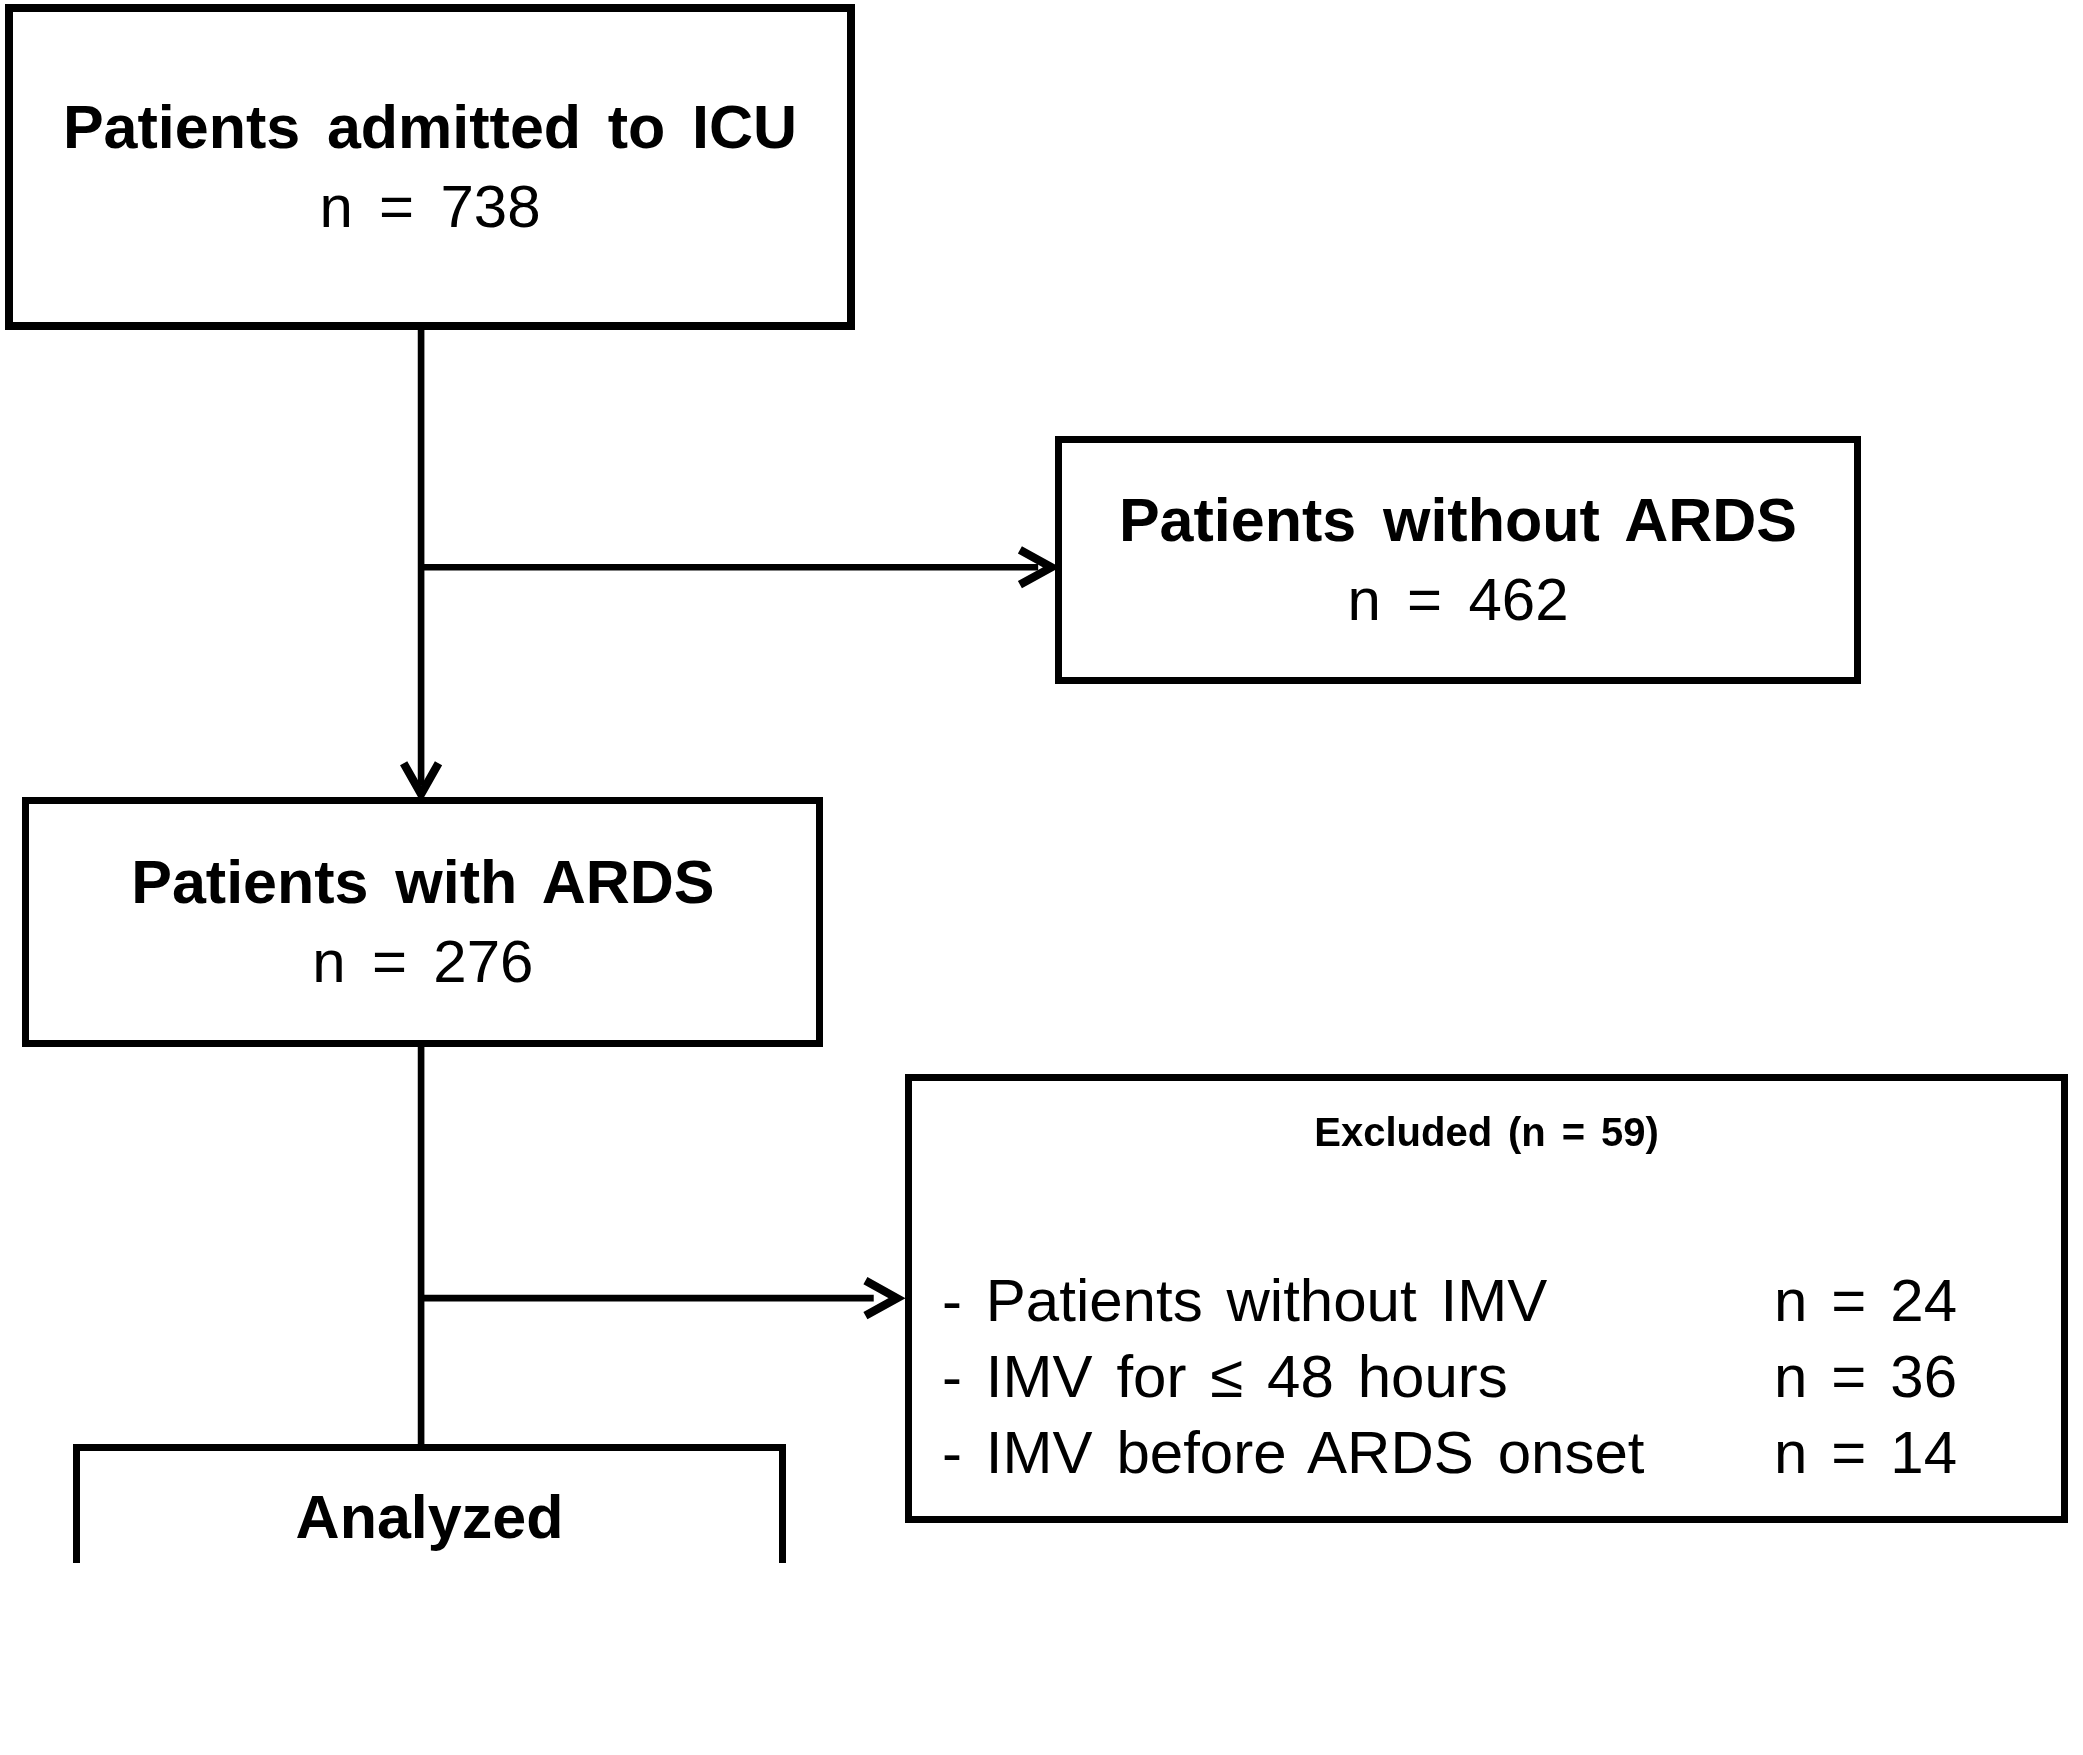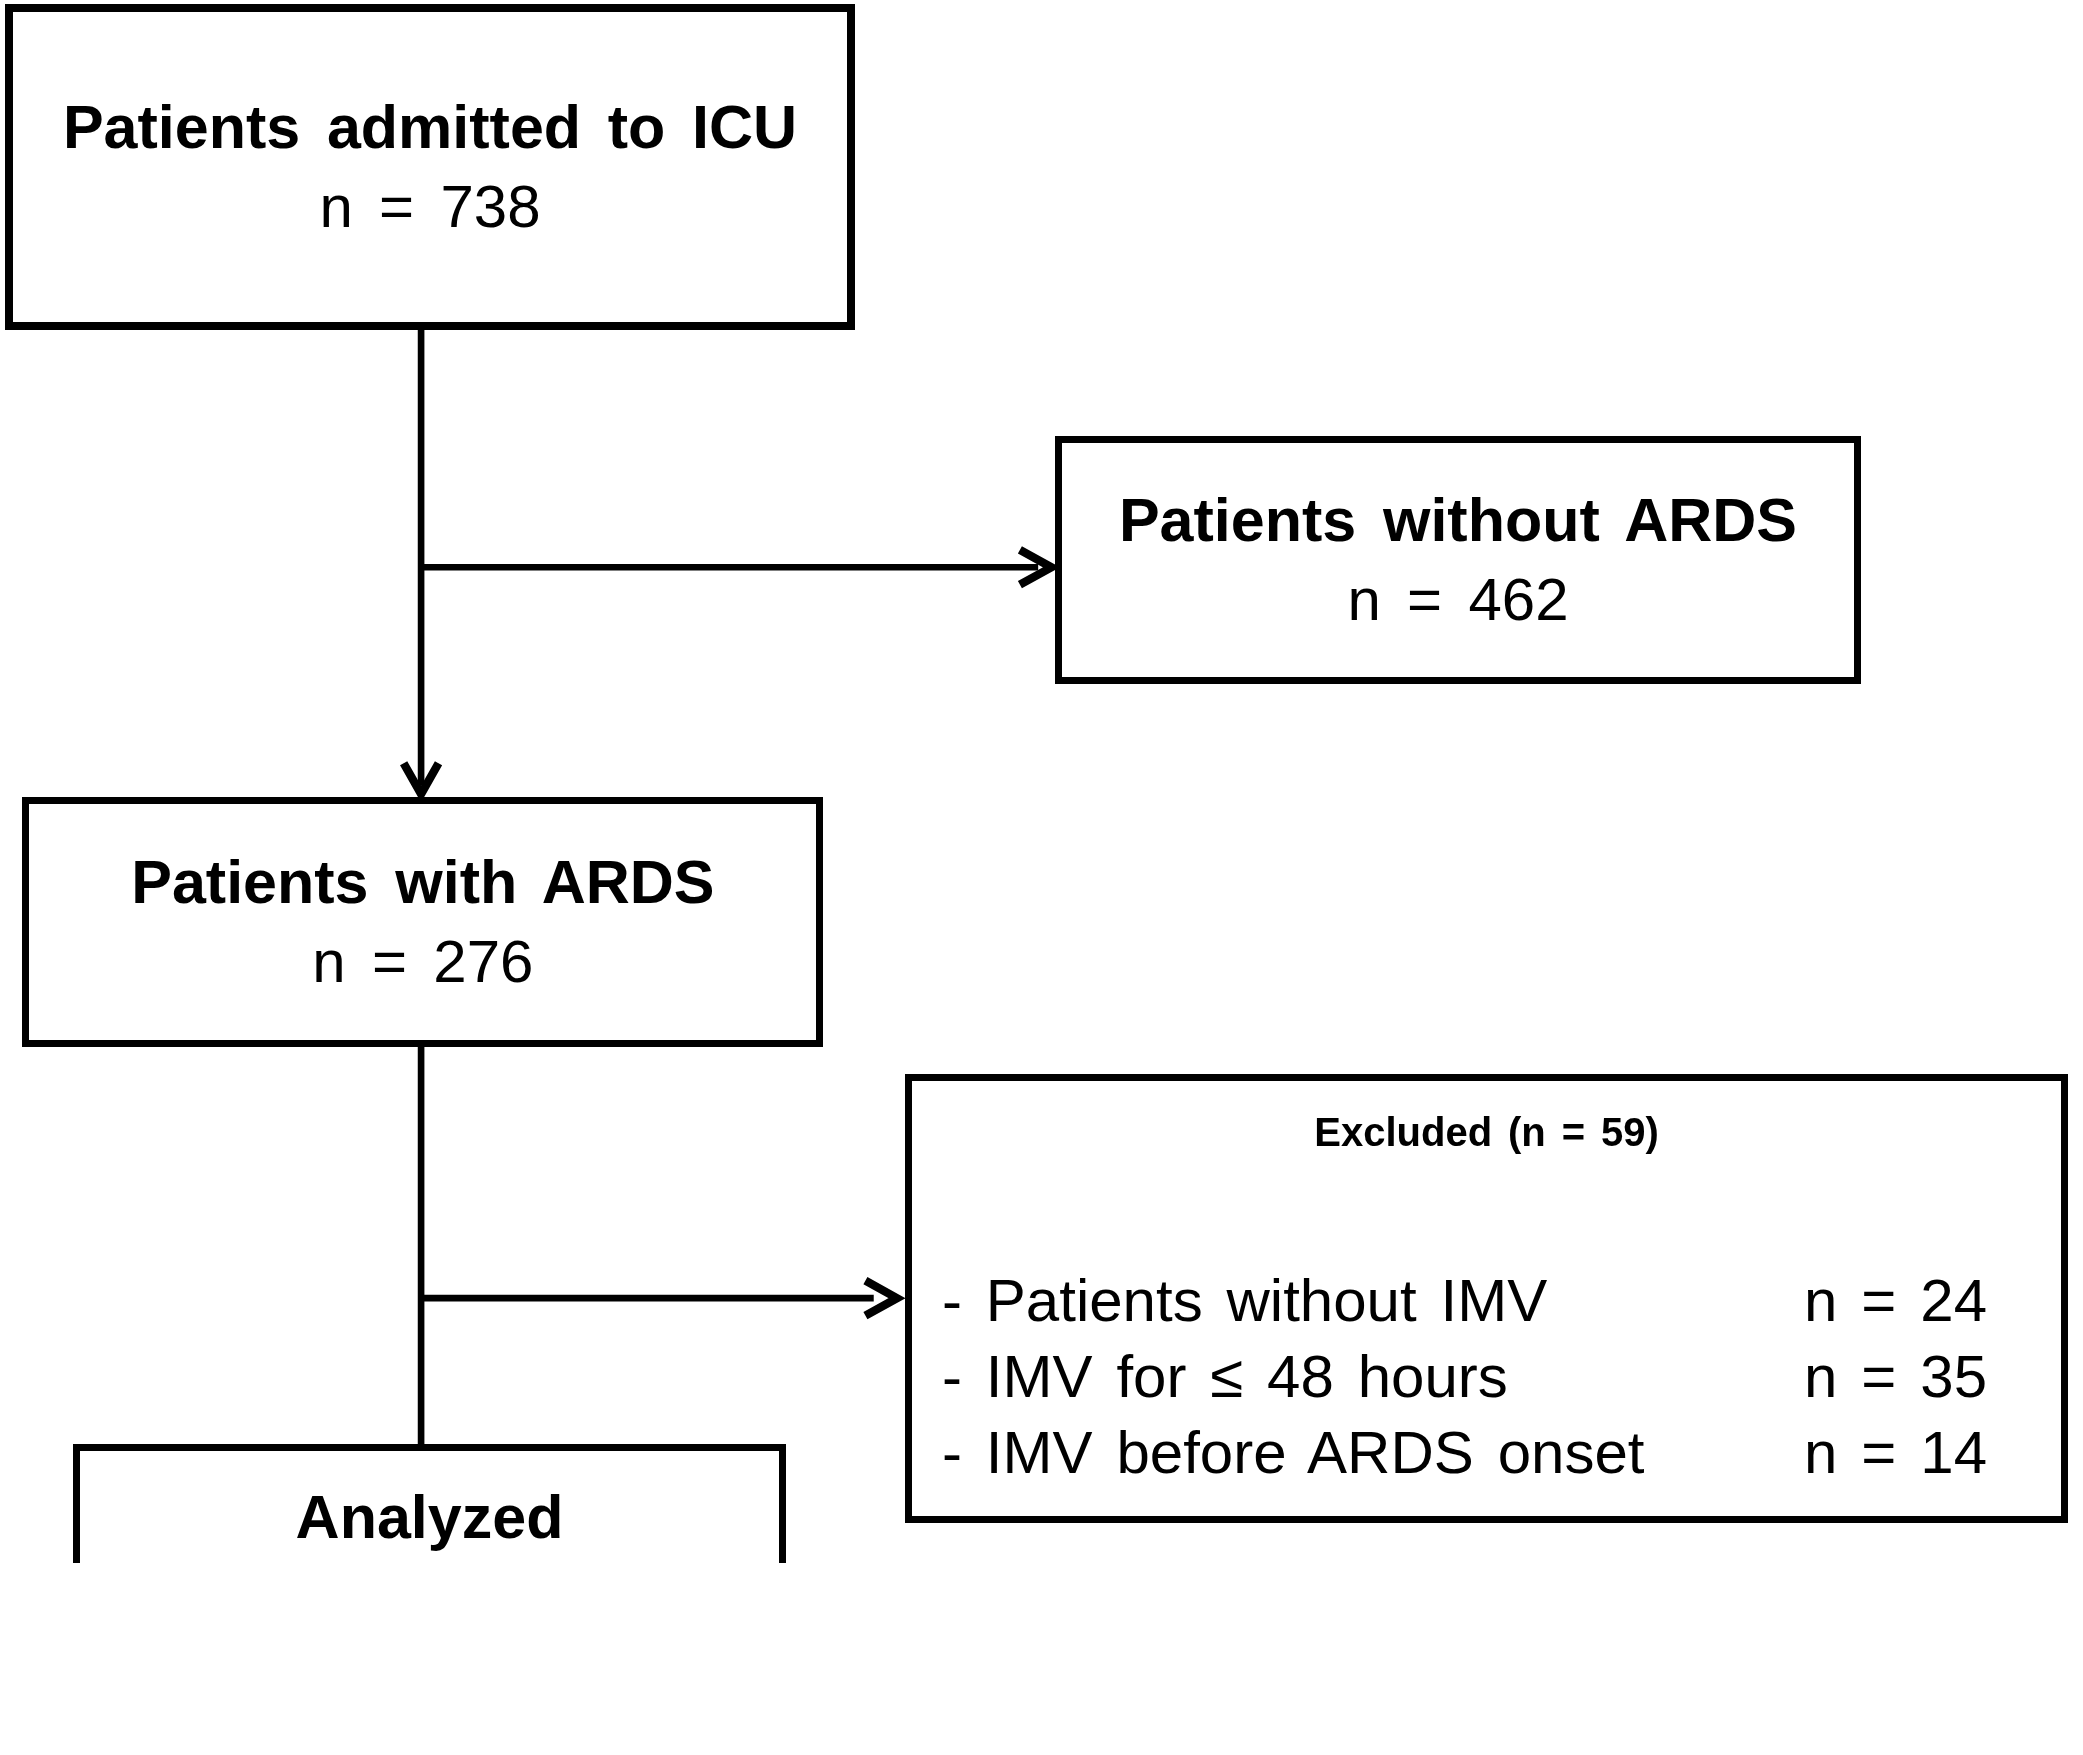--- a/index.html
+++ b/index.html
@@ -75,21 +75,21 @@
   .excluded-title{
     text-align:center;
     font-weight:700;
     font-size:40px;
     line-height:79px;
     word-spacing:0.12em;
     margin:0 0 91px 0;
     white-space:nowrap;
   }
   .excluded-rows{
-    padding:0 74px 0 30px;
+    padding:0 104px 0 30px;
   }
   .excluded-row{
     display:flex;
     justify-content:space-between;
     align-items:baseline;
     font-weight:400;
     font-size:60px;
     line-height:76px;
     word-spacing:0.12em;
     white-space:nowrap;
@@ -143,21 +143,21 @@
 
   <div class="box box-excluded">
     <div class="excluded-title">Excluded (n = 59)</div>
     <div class="excluded-rows">
       <div class="excluded-row">
         <span class="row-label">- Patients without IMV</span>
         <span class="row-count">n = 24</span>
       </div>
       <div class="excluded-row">
         <span class="row-label">- IMV for ≤ 48 hours</span>
-        <span class="row-count">n = 35</span>
+        <span class="row-count">n = 36</span>
       </div>
       <div class="excluded-row">
         <span class="row-label">- IMV before ARDS onset</span>
         <span class="row-count">n = 14</span>
       </div>
     </div>
   </div>
 
   <div class="box box-analyzed">
     <div class="box-title">Analyzed</div>

